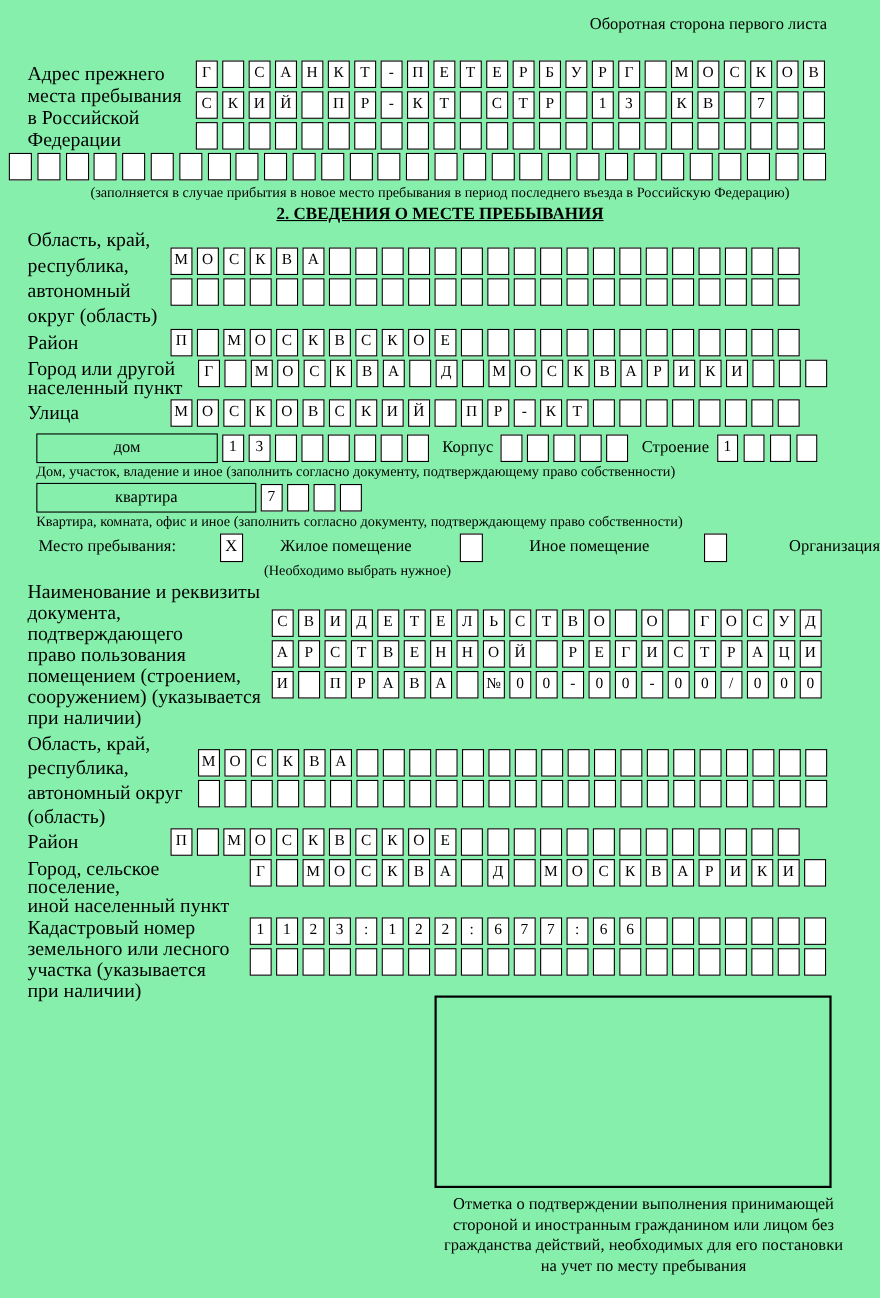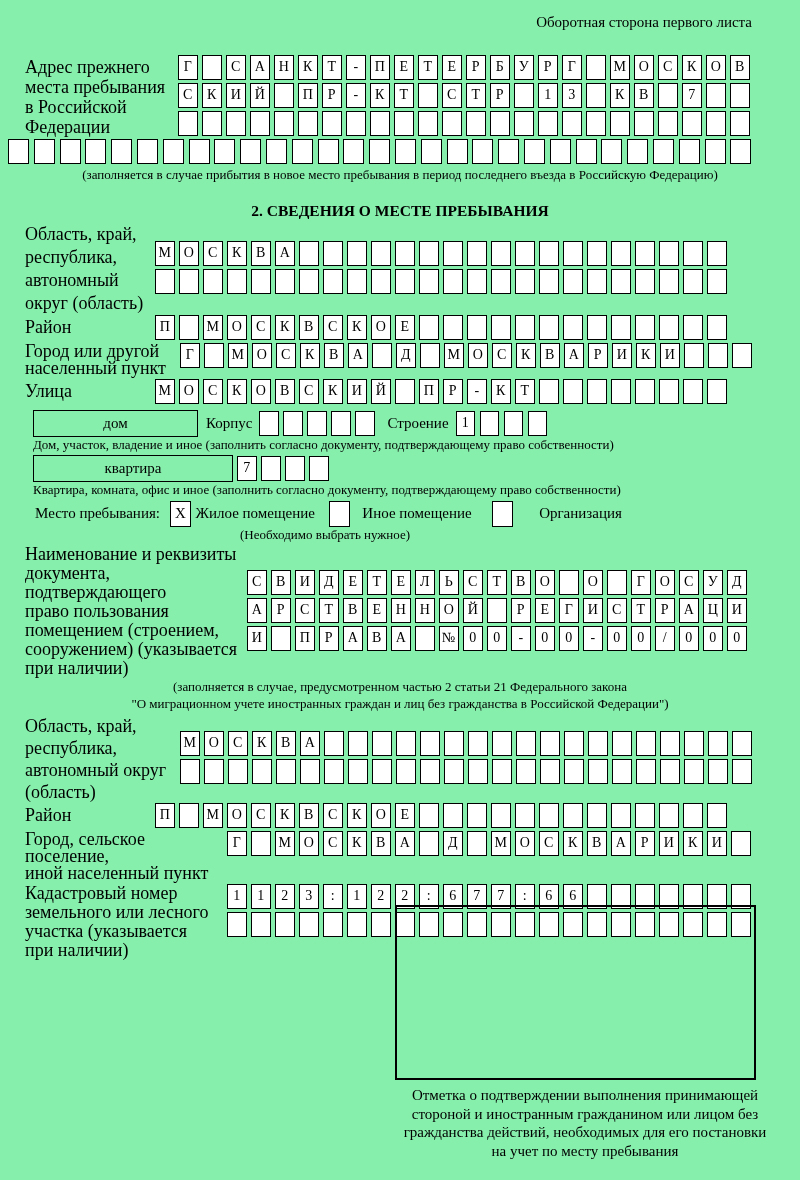--- a/index.html
+++ b/index.html
@@ -25,27 +25,27 @@
   .lb-doc{width:222px;line-height:19px;}
   .lb-region2{width:155px;line-height:22px;}
   .lb-city2{width:202px;line-height:17px;}
   .lb-cad{width:202px;line-height:19px;}
   .ml25{margin-left:25px;}
   .namedbox{display:inline-flex;align-items:center;justify-content:center;
         box-sizing:border-box;border:1.6px solid #000;height:27px;font-size:15px;
         vertical-align:top;}
   .houserow{margin:2px 0 0 33px;display:flex;align-items:center;height:28px;}
   .inlinelbl{font-size:15px;margin:0 7px 0 8px;}
-  .stayrow{margin:3px 0 0 35px;display:flex;align-items:center;font-size:15px;height:27px;}
+  .stayrow{margin:3px 0 0 35px;display:flex;align-items:center;font-size:15px;height:27px;justify-content:space-between;}
   .cb{width:21px;height:26px;font-size:15px;line-height:22px;}
   .stamp-box{position:absolute;left:395px;top:905px;width:361px;height:175px;
         border:2px solid #000;box-sizing:border-box;}
   .stamp-cap{position:absolute;left:381px;top:1086px;width:408px;
         text-align:center;font-size:15px;line-height:18.5px;font-family:Liberation Serif, serif;}
-  .mt2{margin-top:2px;}.mt3{margin-top:3px;align-items:center;}.mt4{margin-top:20px;}
+  .mt2{margin-top:2px;}.mt3{margin-top:3px;align-items:center;}.mt4{margin-top:4px;text-decoration:underline;}
 </style>
 </head>
 <body>
 
 <div class="page">
 
   <div class="hdr">Оборотная сторона первого листа</div>
 
   <div class="blk prev">
     <div class="flabel">
@@ -91,20 +91,21 @@
     <div class="cellrow"><span class="cell">Г</span><span class="cell"></span><span class="cell">М</span><span class="cell">О</span><span class="cell">С</span><span class="cell">К</span><span class="cell">В</span><span class="cell">А</span><span class="cell"></span><span class="cell">Д</span><span class="cell"></span><span class="cell">М</span><span class="cell">О</span><span class="cell">С</span><span class="cell">К</span><span class="cell">В</span><span class="cell">А</span><span class="cell">Р</span><span class="cell">И</span><span class="cell">К</span><span class="cell">И</span><span class="cell"></span><span class="cell"></span><span class="cell"></span></div>
   </div>
 
   <div class="blk ml25 mt2">
     <div class="flabel lb-single">Улица</div>
     <div class="cellrow"><span class="cell">М</span><span class="cell">О</span><span class="cell">С</span><span class="cell">К</span><span class="cell">О</span><span class="cell">В</span><span class="cell">С</span><span class="cell">К</span><span class="cell">И</span><span class="cell">Й</span><span class="cell"></span><span class="cell">П</span><span class="cell">Р</span><span class="cell">-</span><span class="cell">К</span><span class="cell">Т</span><span class="cell"></span><span class="cell"></span><span class="cell"></span><span class="cell"></span><span class="cell"></span><span class="cell"></span><span class="cell"></span><span class="cell"></span></div>
   </div>
 
   <div class="houserow">
     <span class="namedbox" style="width:165px">дом</span>
+    <span style="display:inline-block;margin-left:4px;"><span class="cell">1</span><span class="cell">3</span><span class="cell"></span><span class="cell"></span><span class="cell"></span><span class="cell"></span><span class="cell"></span><span class="cell"></span></span>
     <span class="inlinelbl">Корпус</span>
     <span style="display:inline-block;"><span class="cell"></span><span class="cell"></span><span class="cell"></span><span class="cell"></span><span class="cell"></span></span>
     <span class="inlinelbl">Строение</span>
     <span style="display:inline-block;"><span class="cell">1</span><span class="cell"></span><span class="cell"></span><span class="cell"></span></span>
   </div>
   <div class="note" style="margin-left:33px;">Дом, участок, владение и иное (заполнить согласно документу, подтверждающему право собственности)</div>
 
   <div class="houserow mt2">
     <span class="namedbox" style="width:200px">квартира</span>
     <span style="display:inline-block;margin-left:4px;"><span class="cell">7</span><span class="cell"></span><span class="cell"></span><span class="cell"></span></span>
@@ -131,24 +132,20 @@
         <div>сооружением) (указывается</div>
         <div>при наличии)</div>
       </div>
     <div>
       <div class="cellrow"><span class="cell">С</span><span class="cell">В</span><span class="cell">И</span><span class="cell">Д</span><span class="cell">Е</span><span class="cell">Т</span><span class="cell">Е</span><span class="cell">Л</span><span class="cell">Ь</span><span class="cell">С</span><span class="cell">Т</span><span class="cell">В</span><span class="cell">О</span><span class="cell"></span><span class="cell">О</span><span class="cell"></span><span class="cell">Г</span><span class="cell">О</span><span class="cell">С</span><span class="cell">У</span><span class="cell">Д</span></div>
       <div class="cellrow"><span class="cell">А</span><span class="cell">Р</span><span class="cell">С</span><span class="cell">Т</span><span class="cell">В</span><span class="cell">Е</span><span class="cell">Н</span><span class="cell">Н</span><span class="cell">О</span><span class="cell">Й</span><span class="cell"></span><span class="cell">Р</span><span class="cell">Е</span><span class="cell">Г</span><span class="cell">И</span><span class="cell">С</span><span class="cell">Т</span><span class="cell">Р</span><span class="cell">А</span><span class="cell">Ц</span><span class="cell">И</span></div>
       <div class="cellrow"><span class="cell">И</span><span class="cell"></span><span class="cell">П</span><span class="cell">Р</span><span class="cell">А</span><span class="cell">В</span><span class="cell">А</span><span class="cell"></span><span class="cell">№</span><span class="cell">0</span><span class="cell">0</span><span class="cell">-</span><span class="cell">0</span><span class="cell">0</span><span class="cell">-</span><span class="cell">0</span><span class="cell">0</span><span class="cell">/</span><span class="cell">0</span><span class="cell">0</span><span class="cell">0</span></div>
     </div>
   </div>
 
-  <div class="note center" style="line-height:17px;">
-      <div>(заполняется в случае, предусмотренном частью 2 статьи 21 Федерального закона</div>
-      <div>"О миграционном учете иностранных граждан и лиц без гражданства в Российской Федерации")</div>
-    </div>
 
   <div class="blk ml25 mt3">
     <div class="flabel lb-region2">
         <div>Область, край,</div>
         <div>республика,</div>
         <div>автономный округ</div>
         <div>(область)</div>
       </div>
     <div>
       <div class="cellrow"><span class="cell">М</span><span class="cell">О</span><span class="cell">С</span><span class="cell">К</span><span class="cell">В</span><span class="cell">А</span><span class="cell"></span><span class="cell"></span><span class="cell"></span><span class="cell"></span><span class="cell"></span><span class="cell"></span><span class="cell"></span><span class="cell"></span><span class="cell"></span><span class="cell"></span><span class="cell"></span><span class="cell"></span><span class="cell"></span><span class="cell"></span><span class="cell"></span><span class="cell"></span><span class="cell"></span><span class="cell"></span></div>

